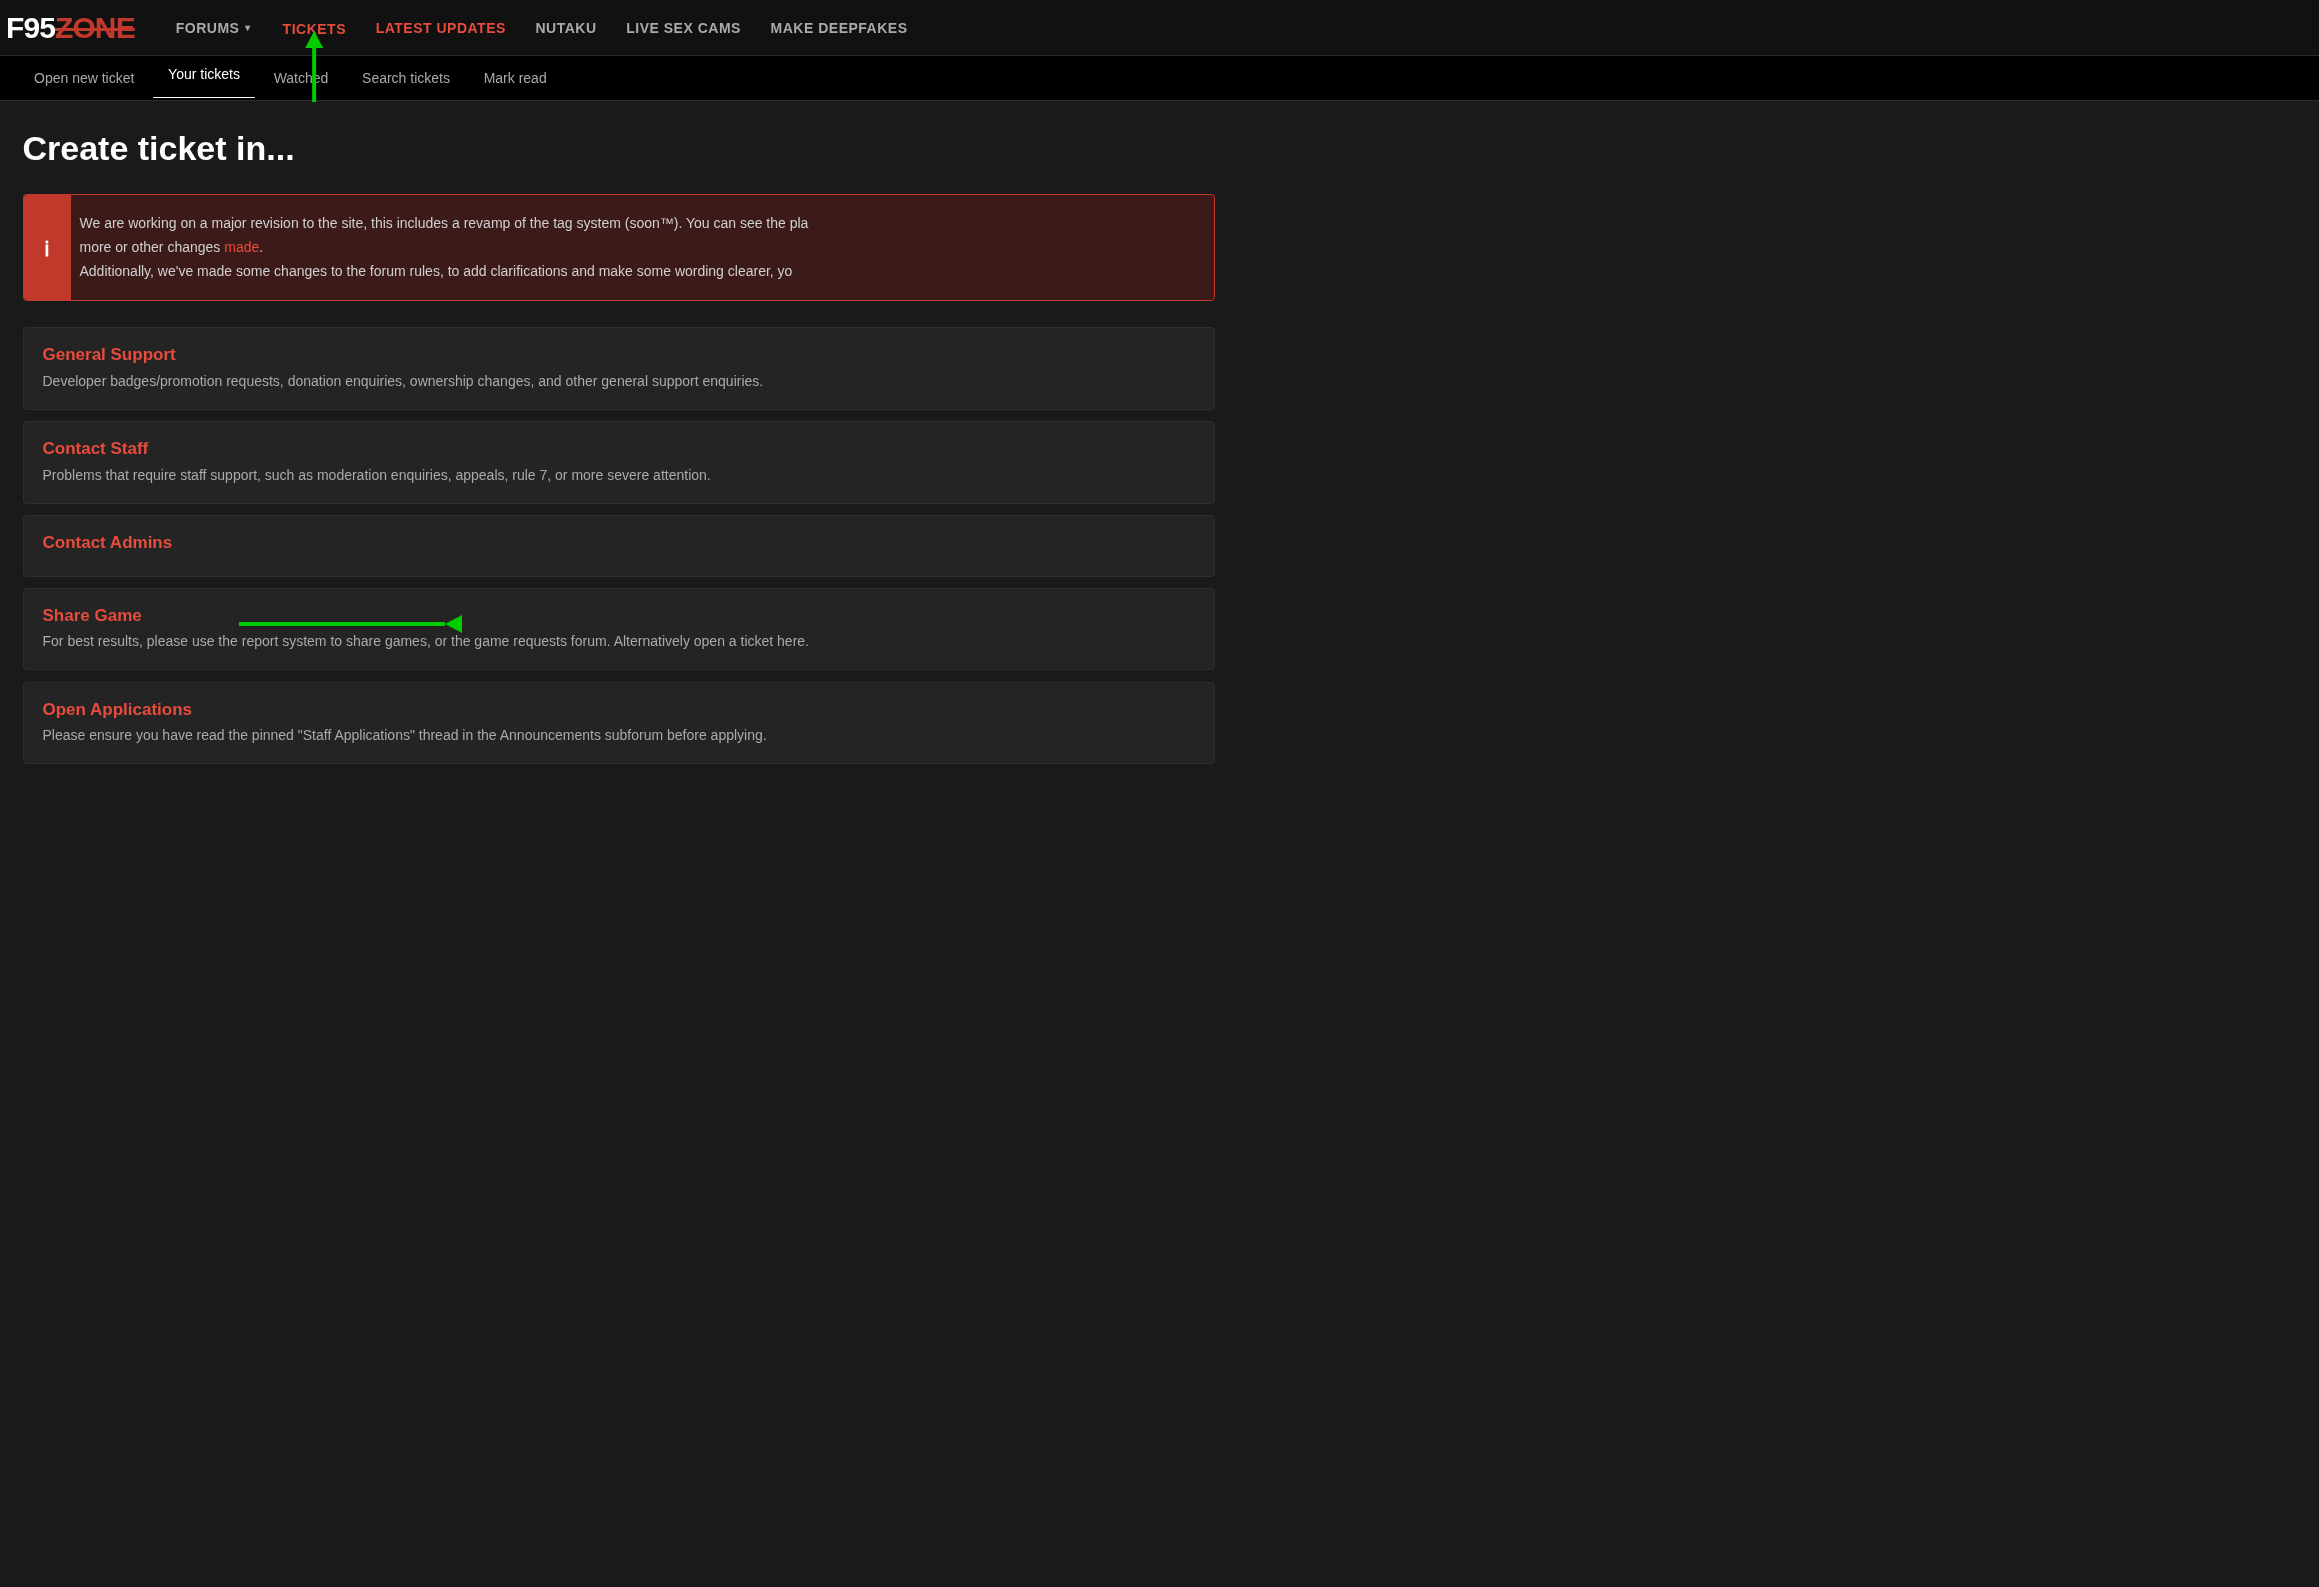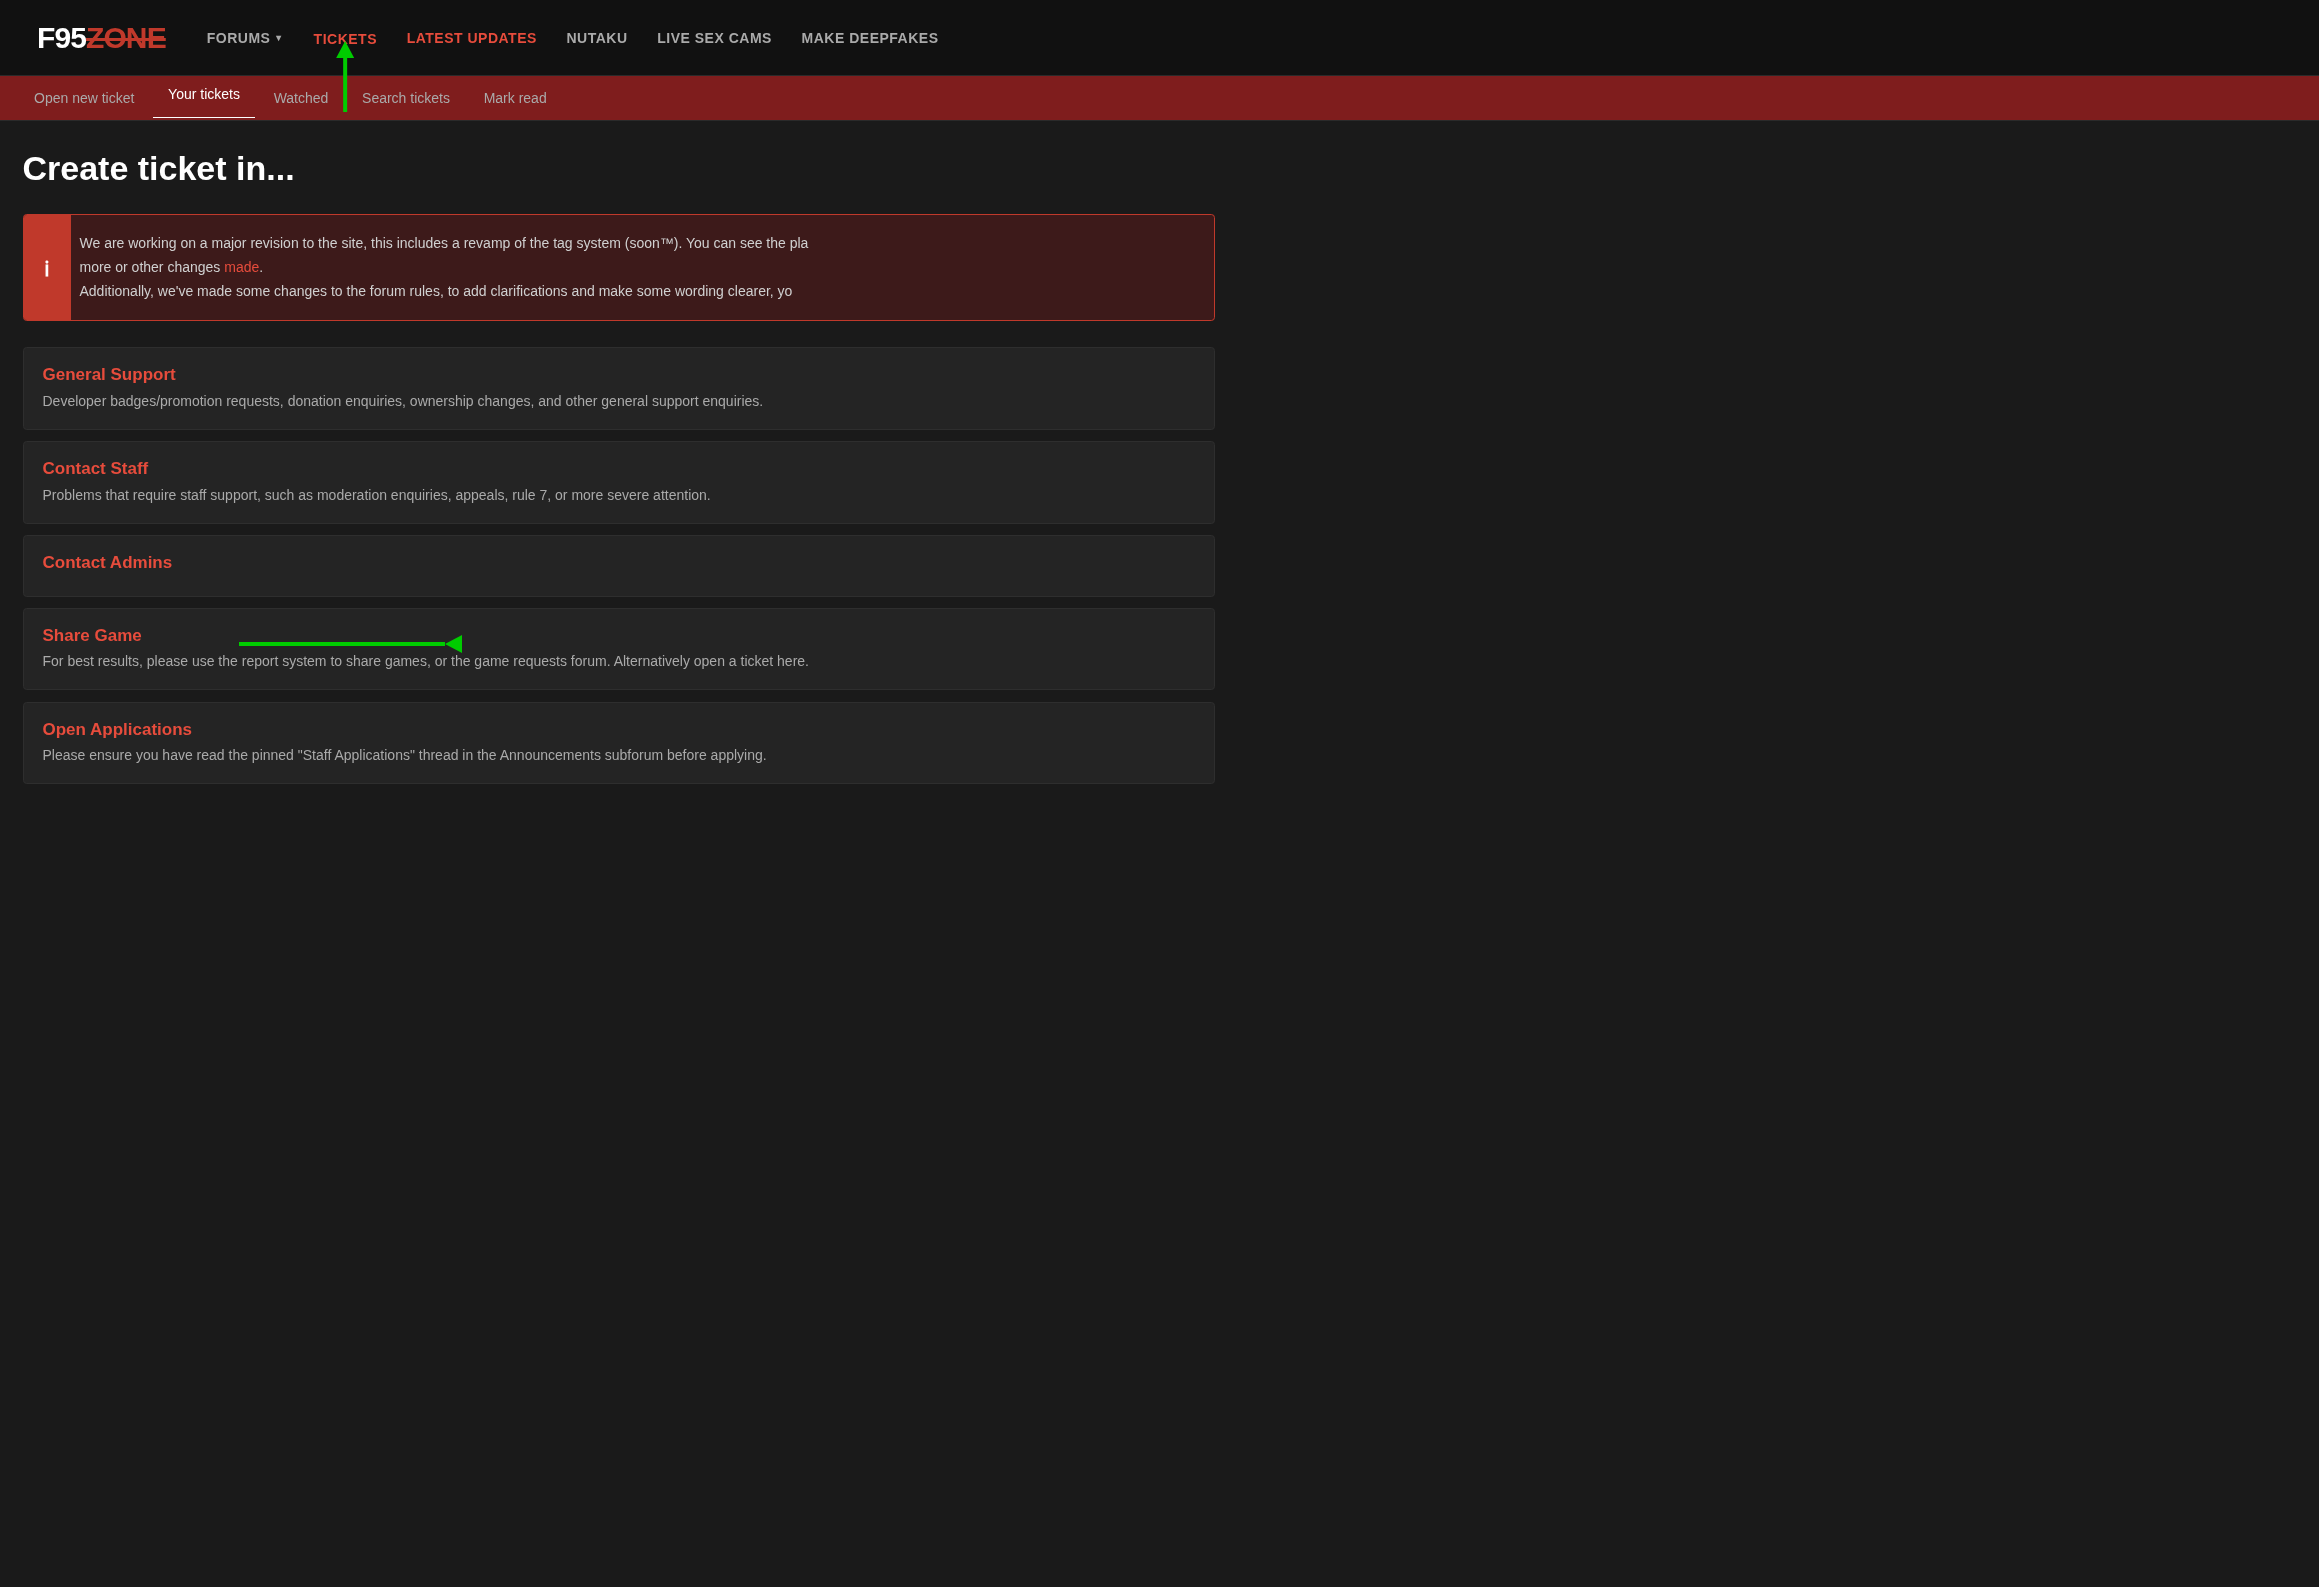--- a/index.html
+++ b/index.html
@@ -10,22 +10,22 @@
       font-family: Arial, sans-serif;
       font-size: 15px;
       overflow-x: hidden;
     }
 
     
     .header {
       background-color: #111111;
       display: flex;
       align-items: center;
-      padding: 0 37px;
-      height: 76px;
+      padding: 0 6px;
+      height: 56px;
       border-bottom: 0.9px solid #2a2a2a;
     }
 
     .logo {
       display: flex;
       align-items: center;
       margin-right: 28px;
       text-decoration: none;
     }
 
@@ -76,21 +76,21 @@
       gap: 3.7px;
     }
 
     .dropdown-arrow {
       font-size: 9.4px;
       color: #aaaaaa;
     }
 
     
     .sub-nav {
-      background-color: #7f1d1d;
+      background-color: #000000;
       display: flex;
       align-items: center;
       padding: 0 19px;
       height: 45px;
       border-bottom: 0.9px solid #2a2a2a;
       gap: 3.7px;
       position: relative;
     }
 
     .sub-nav-item {

